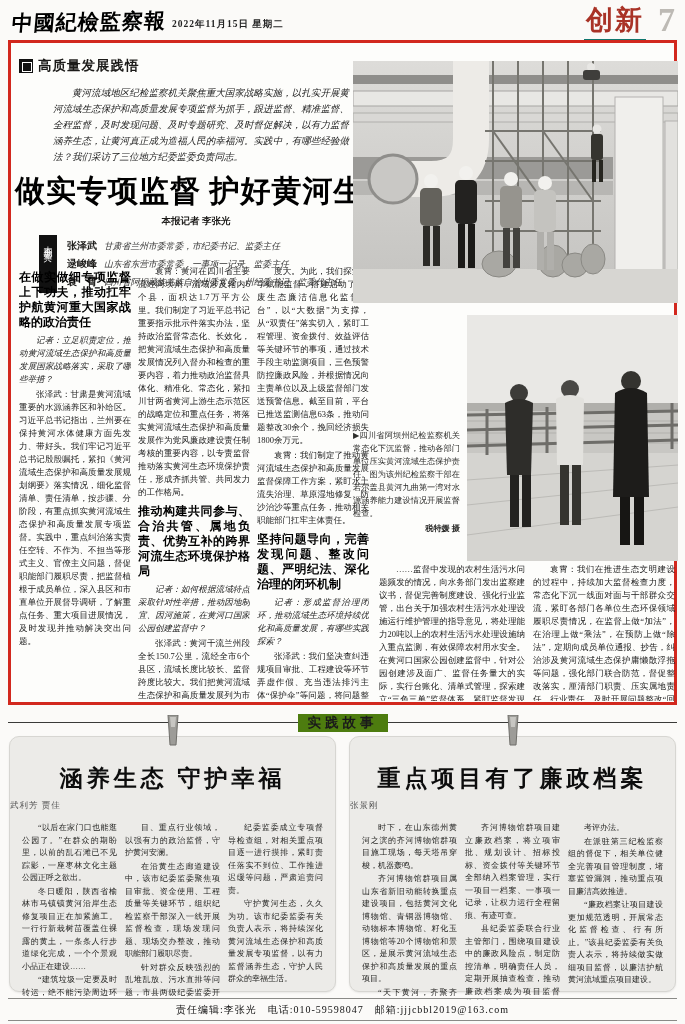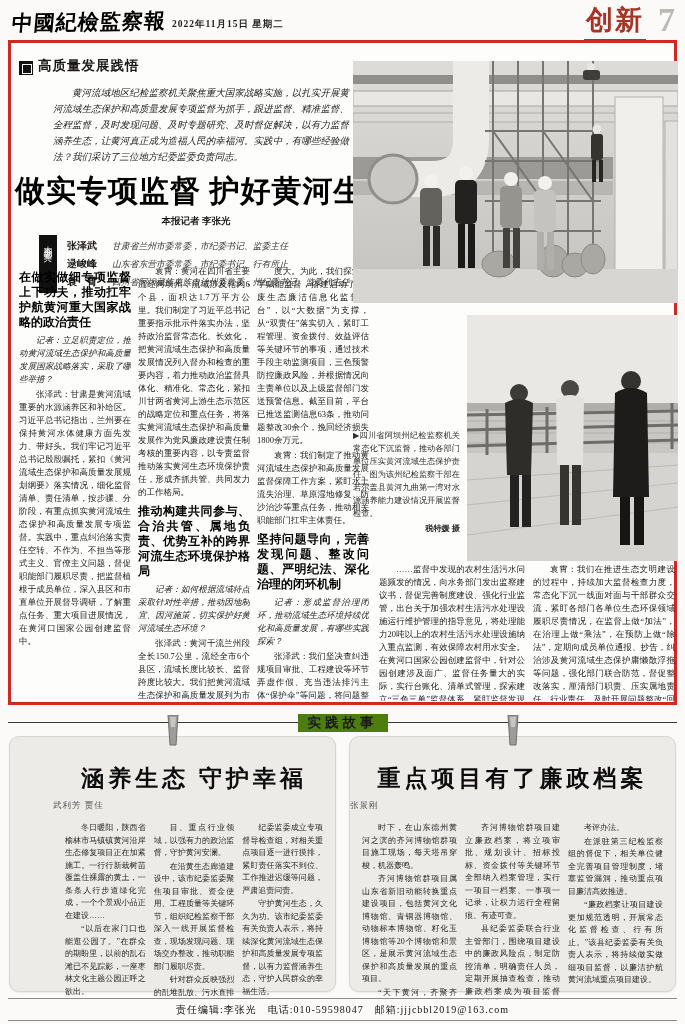--- a/index.html
+++ b/index.html
@@ -29,40 +29,40 @@
   }
   .page-number{
     display:inline-block;font-size:34px;font-weight:700;color:#bdbab5;
     margin-left:8px;vertical-align:top;line-height:36px;
   }
   
   .feature{
     position:absolute;left:8px;top:40px;width:669px;height:665px;
     border:3px solid var(--accent-red);background:#fdfdfb;
   }
-  .tag{position:absolute;left:8px;top:14px;display:flex;align-items:flex-end;gap:5px;font-size:13.5px;font-weight:700;letter-spacing:1px;}
+  .tag{position:absolute;left:8px;top:14px;display:flex;align-items:center;gap:5px;font-size:13.5px;font-weight:700;letter-spacing:1px;}
   .tag-icon{width:14px;height:14px;background:#111;display:inline-block;position:relative;}
   .tag-icon::after{content:"";position:absolute;left:3px;top:3px;width:8px;height:8px;border:1.5px solid #fff;}
   .intro{
     position:absolute;left:42px;top:42px;width:296px;
     font-size:9.5px;line-height:16px;font-style:italic;color:#222;
     text-align:justify;text-indent:2em;
   }
   .headline{
     position:absolute;left:4px;top:128px;width:362px;text-align:center;
     font-size:30px;font-weight:900;letter-spacing:1px;color:#000;white-space:nowrap;
   }
   .byline{position:absolute;left:4px;top:172px;width:362px;text-align:center;font-size:9.5px;font-weight:700;}
   .guests{position:absolute;left:28px;top:192px;width:320px;display:flex;gap:10px;}
   .glabel{
     writing-mode:vertical-rl;text-orientation:upright;background:#111;color:#fff;
     font-size:9px;line-height:14px;padding:4px 2px;letter-spacing:2px;height:58px;align-self:center;
   }
   .gitems{display:flex;flex-direction:column;justify-content:center;gap:4px;}
-  .guest{display:flex;gap:11px;align-items:baseline;}
+  .guest{display:flex;gap:3px;align-items:baseline;}
   .gname{font-weight:700;font-size:10px;white-space:nowrap;min-width:34px;}
   .gtitle{font-size:8.8px;font-style:italic;color:#333;white-space:nowrap;}
   
   .col{position:absolute;top:222px;height:436px;overflow:hidden;text-align:justify;}
   .col1{left:8px;width:112px;}
   .col2{left:127px;width:112px;}
   .col3{left:246px;width:112px;}
   .col4{left:368px;top:520px;width:146px;height:138px;}
   .col5{left:522px;top:520px;width:142px;height:138px;}
   .blk{font-size:8.5px;line-height:13px;text-indent:2em;margin-bottom:2px;color:#1a1a1a;}
@@ -80,21 +80,21 @@
   .band{position:absolute;left:8px;top:722px;width:669px;border-top:1px solid #3a3a38;}
   .band-label{
     position:absolute;left:50%;transform:translateX(-50%);top:-9px;background:#4d7c0f;
     padding:0 10px;font-size:13.5px;font-weight:700;letter-spacing:4px;color:#1a1a1a;
   }
   
   .card{
     position:absolute;top:736px;width:327px;height:256px;background:#ecebe8;
     border:1px solid #d7d6d2;border-radius:10px;box-shadow:0 1px 2px rgba(0,0,0,.08);
   }
-  .card-left{left:9px;padding-left:43px;}
+  .card-left{left:9px;}
   .card-right{left:349px;}
   .clip{position:absolute;left:50%;top:-22px;transform:translateX(-50%);}
   .stitle{margin-top:26px;text-align:center;font-size:23px;font-weight:900;letter-spacing:4px;color:#0d0d0d;}
   .sbyline{font-size:8.5px;color:#555;margin-top:6px;letter-spacing:1px;}
   .scols{display:flex;gap:8px;padding:10px 12px 0 12px;}
   .scol{width:97px;height:178px;overflow:hidden;text-align:justify;}
   .scol p{font-size:8px;line-height:12.5px;text-indent:2em;margin-bottom:1px;color:#1f1f1d;}
   
   .footer-rule{position:absolute;left:8px;top:998px;width:669px;border-top:1px solid #8a8a87;}
   .ftext{position:absolute;left:0;top:1003px;width:685px;text-align:center;font-size:10px;font-weight:400;color:#111;letter-spacing:1px;}
@@ -128,40 +128,40 @@
     <div class="guests">
       <div class="glabel">本期嘉宾</div>
       <div class="gitems">
 
       <div class="guest">
             <span class="gname">张泽武</span>
             <span class="gtitle">甘肃省兰州市委常委，市纪委书记、监委主任</span>
           </div>
           <div class="guest">
             <span class="gname">逯峻峰</span>
-            <span class="gtitle">山东省东营市委常委，市纪委书记、行有所止</span>
+            <span class="gtitle">山东省东营市委常委，一事项一记录、监委主任</span>
           </div>
           <div class="guest">
             <span class="gname">袁　霄</span>
             <span class="gtitle">四川省阿坝藏族羌族自治州委常委，州纪委书记、监委代主任</span>
           </div>
         </div>
     </div>
 
     <div class="col col1">
 
     <p class="blk sub">在做实做细专项监督上下功夫，推动扛牢护航黄河重大国家战略的政治责任</p>
         <p class="blk q">记者：立足职责定位，推动黄河流域生态保护和高质量发展国家战略落实，采取了哪些举措？</p>
-        <p class="blk p">张泽武：甘肃是黄河流域重要的水源涵养区和补给区。习近平总书记指出，兰州要在保持黄河水体健康方面先发力、带好头。我们牢记习近平总书记殷殷嘱托，紧扣《黄河流域生态保护和高质量发展规划纲要》落实情况，细化监督清单、责任清单，按步骤、分阶段，有重点抓实黄河流域生态保护和高质量发展专项监督。实践中，重点纠治落实责任空转、不作为、不担当等形式主义、官僚主义问题，督促职能部门履职尽责，把监督植根于成员单位，深入县区和市直单位开展督导调研，了解重点任务、重大项目进展情况，在黄河口国家公园创建监督中。</p>
+        <p class="blk p">张泽武：甘肃是黄河流域重要的水源涵养区和补给区。习近平总书记指出，兰州要在保持黄河水体健康方面先发力、带好头。我们牢记习近平总书记殷殷嘱托，紧扣《黄河流域生态保护和高质量发展规划纲要》落实情况，细化监督清单、责任清单，按步骤、分阶段，有重点抓实黄河流域生态保护和高质量发展专项监督。实践中，重点纠治落实责任空转、不作为、不担当等形式主义、官僚主义问题，督促职能部门履职尽责，把监督植根于成员单位，深入县区和市直单位开展督导调研，了解重点任务、重大项目进展情况，及时发现并推动解决突出问题。</p>
       </div>
     <div class="col col2">
 
     <p class="blk p">袁霄：黄河在四川省主要流经阿坝州，流域涉及辖内6个县，面积达1.7万平方公里。我们制定了习近平总书记重要指示批示件落实办法，坚持政治监督常态化、长效化，把黄河流域生态保护和高质量发展情况列入督办和检查的重要内容，着力推动政治监督具体化、精准化、常态化，紧扣川甘两省黄河上游生态示范区的战略定位和重点任务，将落实黄河流域生态保护和高质量发展作为党风廉政建设责任制考核的重要内容，以专责监督推动落实黄河生态环境保护责任，形成齐抓共管、共同发力的工作格局。</p>
         <p class="blk sub">推动构建共同参与、合治共管、属地负责、优势互补的跨界河流生态环境保护格局</p>
-        <p class="blk q">记者：如何根据流域特点采取针对性举措，推动因地制宜、因河施策，切实保护好黄河流域生态环境？</p>
+        <p class="blk q">记者：如何根据流域特点采取针对性举措，推动因地制宜、因河施策，在黄河口国家公园创建监督中？</p>
         <p class="blk p">张泽武：黄河干流兰州段全长150.7公里，流经全市6个县区，流域长度比较长、监督跨度比较大。我们把黄河流域生态保护和高质量发展列为市纪委常委会高频议题，定期听取专项监督情况汇报，集中调度、不断细化专项监督任务，推动上下游、左右岸协同治理，监督难</p>
       </div>
     <div class="col col3">
 
     <p class="blk p">度大。为此，我们探索数字赋能监督，搭建启动了“清废生态廉洁信息化监督平台”，以“大数据”为支撑，从“双责任”落实切入，紧盯工程管理、资金拨付、效益评估等关键环节的事项，通过技术手段主动监测项目，三色预警防控廉政风险，并根据情况向主责单位以及上级监督部门发送预警信息。截至目前，平台已推送监测信息63条，推动问题整改30余个，挽回经济损失1800余万元。</p>
         <p class="blk p">袁霄：我们制定了推动黄河流域生态保护和高质量发展监督保障工作方案，紧盯水土流失治理、草原湿地修复、防沙治沙等重点任务，推动相关职能部门扛牢主体责任。</p>
         <p class="blk sub">坚持问题导向，完善发现问题、整改问题、严明纪法、深化治理的闭环机制</p>
         <p class="blk q">记者：形成监督治理闭环，推动流域生态环境持续优化和高质量发展，有哪些实践探索？</p>
         <p class="blk p">张泽武：我们坚决查纠违规项目审批、工程建设等环节弄虚作假、充当违法排污主体“保护伞”等问题，将问题整改情况纳入重点督办清单。</p>
       </div>
@@ -314,22 +314,22 @@
   <article class="card card-left">
     <svg class="clip" width="26" height="34" viewBox="0 0 26 34">
       <path d="M8 0 L18 0 L16 30 L10 30 Z" fill="#9d9c98" stroke="#6f6e6a"></path>
       <path d="M10 2 L16 2 L15 12 L11 12 Z" fill="#c7c6c2"></path>
     </svg>
     <h2 class="stitle">涵养生态 守护幸福</h2>
     <div class="sbyline">武利芳 贾佳</div>
     <div class="scols">
       <div class="scol">
 
-      <p>冬日暖阳，陕西省榆林市马镇镇黄河沿岸生态修复项目正在加紧施工。一行行新栽树苗覆盖住裸露的黄土，一条条人行步道绿化完成，一个个景观小品正在建设……</p>
-          <p>“以后在家门口也能逛公园了。”在群众的期盼里，以前的乱石滩已不见踪影，一座枣林文化主题公园正呼之欲出。</p>
+      <p>“以后在家门口也能逛公园了。”在群众的期盼里，以前的乱石滩已不见踪影，一座枣林文化主题公园正呼之欲出。</p>
+          <p>冬日暖阳，陕西省榆林市马镇镇黄河沿岸生态修复项目正在加紧施工。一行行新栽树苗覆盖住裸露的黄土，一条条人行步道绿化完成，一个个景观小品正在建设……</p>
           <p>“建筑垃圾一定要及时转运，绝不能污染周边环境。”11月10日，马镇镇纪委工作人员来到项目建设工地，督促项目负责人做好施工环境卫生管理工作。</p>
         </div>
       <div class="scol">
 
       <p>目、重点行业领域，以强有力的政治监督，守护黄河安澜。</p>
           <p>在沿黄生态廊道建设中，该市纪委监委聚焦项目审批、资金使用、工程质量等关键环节，组织纪检监察干部深入一线开展监督检查，现场发现问题、现场交办整改，推动职能部门履职尽责。</p>
           <p>针对群众反映强烈的乱堆乱放、污水直排等问题，市县两级纪委监委开展专项整治，建立问题台账，逐一销号管理。</p>
         </div>
       <div class="scol">
 

